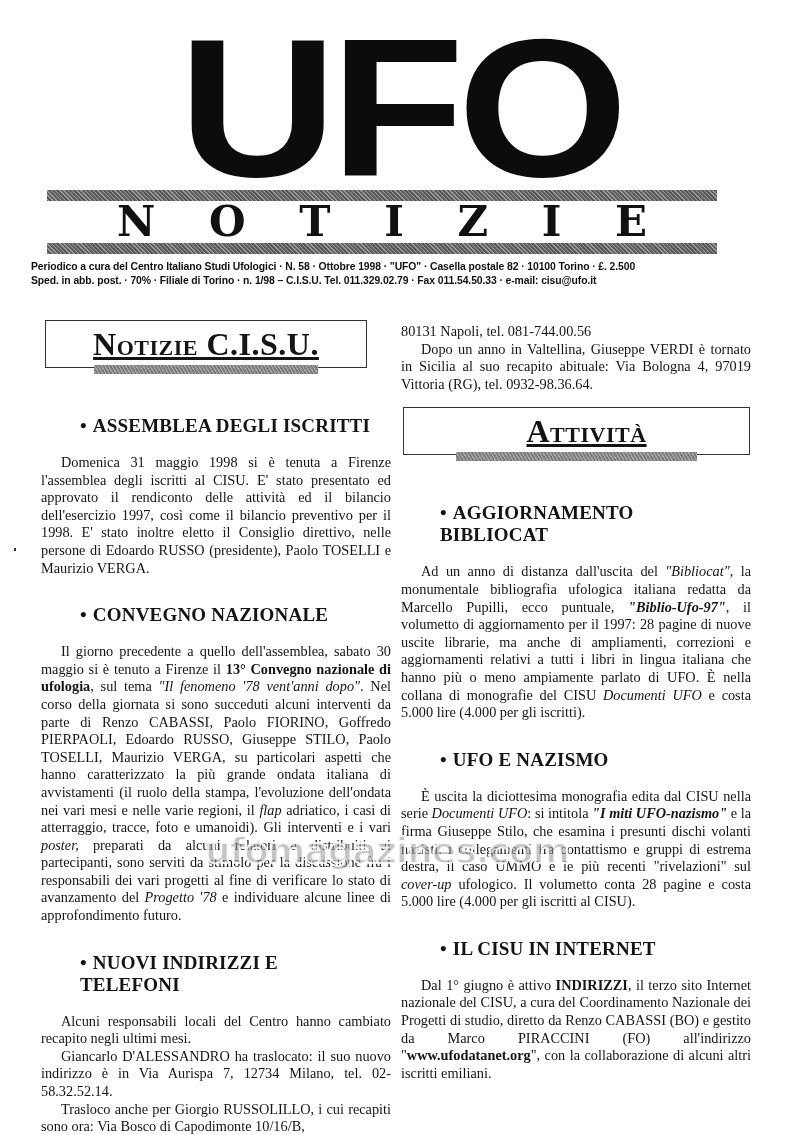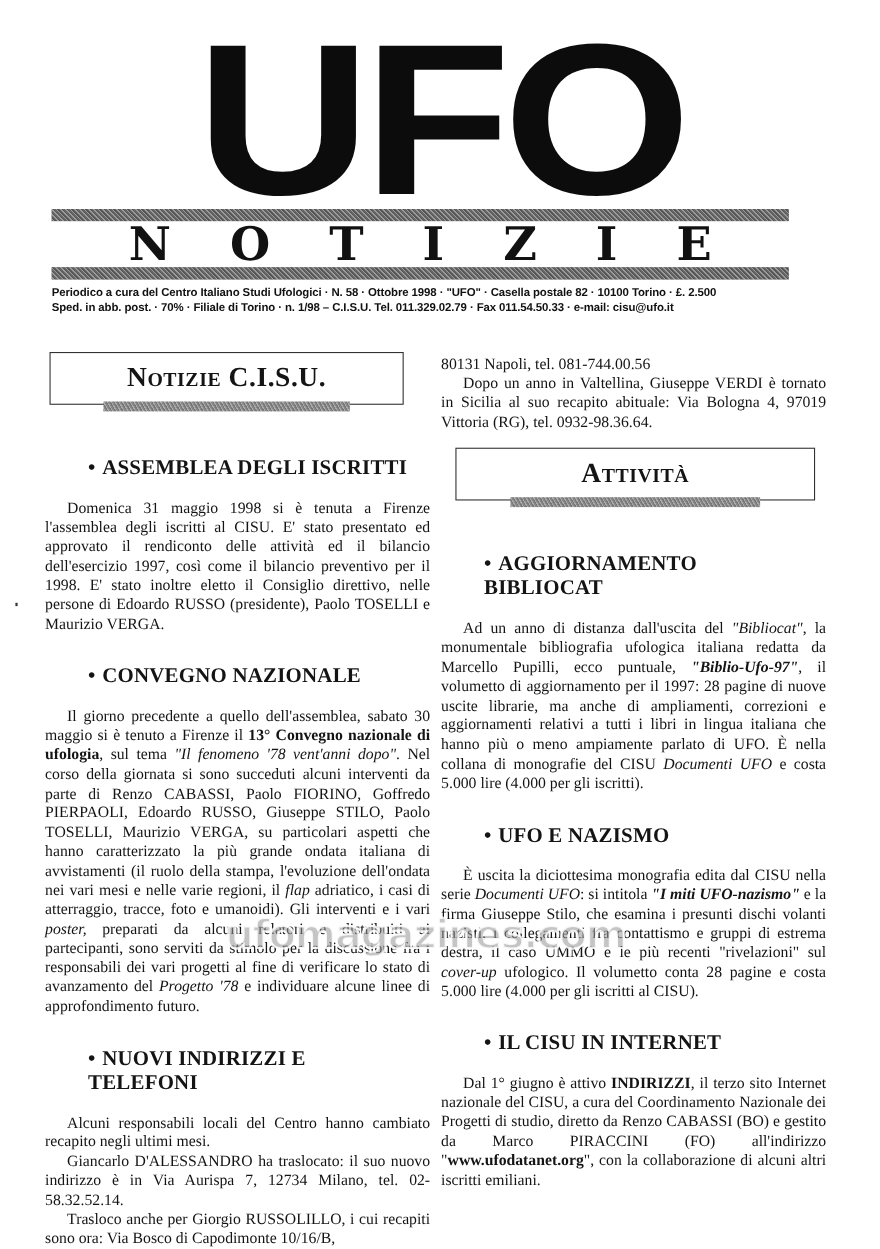--- a/index.html
+++ b/index.html
@@ -19,41 +19,41 @@
   }
   .bar.top { top:190px; }
   .bar.bottom { top:243px; }
   .notizie {
     position:absolute; left:47px; width:670px; top:200px; height:44px;
     display:flex; justify-content:space-between; padding:0 70px 0 70px; box-sizing:border-box;
     font-family:"DejaVu Serif", serif; font-weight:bold; font-size:42px; line-height:44px; color:#111;
   }
   .notizie span { display:inline-block; }
   .meta {
-    position:absolute; left:47px; width:680px; font-family:"Liberation Sans", sans-serif;
+    position:absolute; left:31px; width:680px; font-family:"Liberation Sans", sans-serif;
     font-weight:bold; font-size:10.4px; line-height:14px; color:#111; white-space:nowrap; letter-spacing:-0.1px;
   }
   .meta.l1 { top:260px; }
   .meta.l2 { top:274px; }
 
   .col { position:absolute; width:350px; font-family:"Liberation Serif", serif; font-size:14.3px; line-height:17.6px; color:#141414; }
   .col.left { left:41px; top:320px; }
   .col.right { left:401px; top:323px; }
 
   .section-box {
     position:relative; border:1.5px solid #333; height:46px; margin:0 0 0 0;
-    text-align:center; font-family:"Liberation Serif", serif; font-weight:bold; font-size:25px; line-height:46px;
-    font-variant:small-caps; letter-spacing:0.5px;
+    text-align:center; font-family:"Liberation Serif", serif; font-weight:bold; font-size:32px; line-height:46px;
+    font-variant:small-caps; letter-spacing:0.5px;text-decoration:underline;
   }
   .section-box .shade {
     position:absolute; left:15%; right:15%; bottom:-7px; height:9px;
     background: repeating-linear-gradient(60deg,#777 0 1px,#aaa 1px 2px,#888 2px 3px);
   }
   .left .section-box { width:320px; margin-left:4px; }
-  .right .section-box { width:325px; margin-left:13px; }
+  .right .section-box { width:325px; margin-left:2px;padding-left:20px; }
 
   h3 {
     margin:17px; font-family:"Liberation Serif", serif; font-weight:bold; font-size:19px; line-height:22px;
     padding-left:22px; letter-spacing:0.2px;
   }
   h3 .bullet { margin-right:6px; }
   p { margin:0; text-align:justify; text-indent:20px; }
   p.noindent { text-indent:0; }
   .gap-box { height:30px; }
   .gap-sec { height:10px; }

